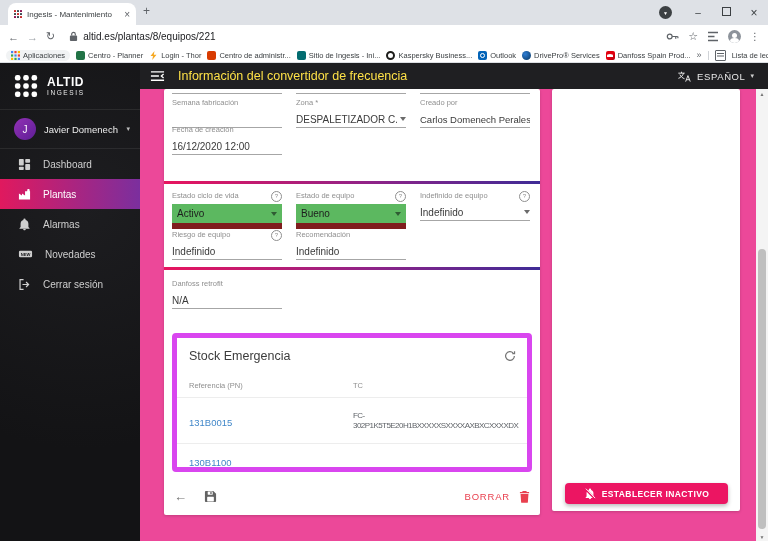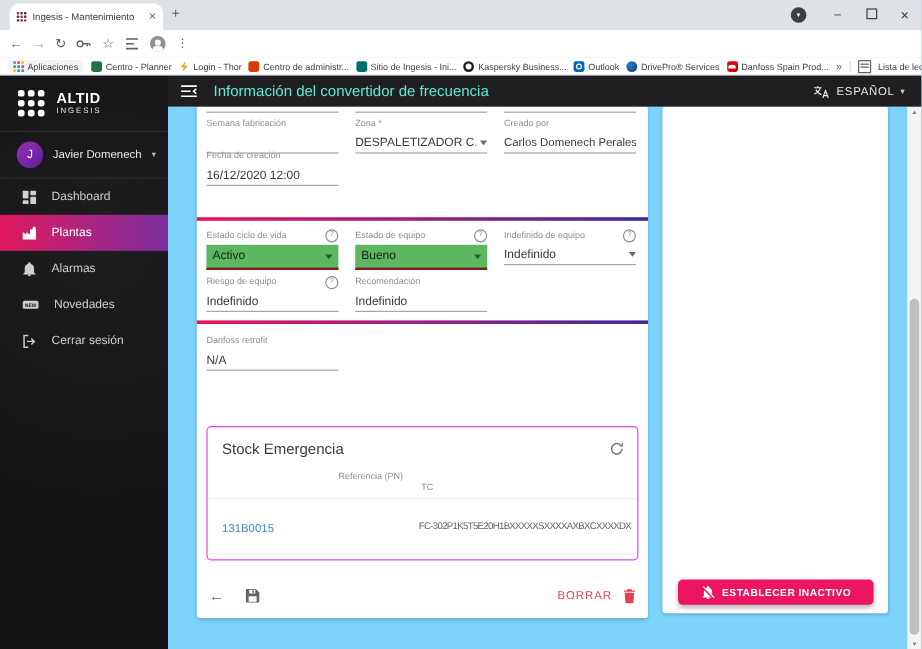--- a/index.html
+++ b/index.html
@@ -53,46 +53,46 @@
   .uavatar{width:22px;height:22px;border-radius:50%;background:linear-gradient(135deg,#9231b5,#5e1e96);color:#fff;font-size:10px;display:flex;align-items:center;justify-content:center;flex:none;}
   .uname{font-size:9.5px;color:#ececec;flex:1;white-space:nowrap;overflow:hidden;}
   .ucaret{font-size:7px;color:#bdbdbd;}
   .menu{display:flex;flex-direction:column;}
   .mitem{height:30px;display:flex;align-items:center;padding-left:18px;gap:12px;color:#cfcfcf;font-size:10px;}
   .mitem svg{flex:none;color:#cfcfcf;}
   .mitem.active{background:linear-gradient(90deg,#e0195e,#7b2f9e);color:#fff;}
   .mitem.active svg{color:#fff;}
   .main{flex:1;display:flex;flex-direction:column;min-width:0;}
   .appheader{height:26px;background:#1f1f22;display:flex;align-items:center;padding:0 14px 0 10px;gap:13px;flex:none;}
-  .apptitle{font-size:12.5px;font-weight:500;color:#5eead4;white-space:nowrap;}
+  .apptitle{font-size:12.5px;font-weight:500;color:#fde047;white-space:nowrap;}
   .hdr-right{margin-left:auto;display:flex;align-items:center;gap:5px;}
   .lang{font-size:9.5px;color:#e8e8e8;letter-spacing:.6px;}
   .hcaret{font-size:7px;color:#cfcfcf;}
-  .content{flex:1;background:#7dd3fc;position:relative;overflow:hidden;text-decoration:underline;}
+  .content{flex:1;background:#ec4899;position:relative;overflow:hidden;text-decoration:underline;}
   .card{position:absolute;background:#fff;box-shadow:0 1px 3px rgba(0,0,0,.18);border-radius:2px;}
   .leftcard{left:24px;top:0;width:376px;height:426px;}
   .rightcard{left:412px;top:0;width:188px;height:422px;}
   
   .sec{position:absolute;left:8px;right:8px;}
   .cols3{display:grid;grid-template-columns:110px 110px 110px;column-gap:14px;}
   .cutline{height:2px;border-bottom:1px solid #a6a6a6;}
   .flabel{font-size:7.5px;color:#8f8f8f;height:10px;line-height:10px;display:flex;justify-content:space-between;align-items:center;white-space:nowrap;}
   .fval{margin-top:3px;height:16px;line-height:15px;font-size:10px;color:#3a3a3a;border-bottom:1px solid #a6a6a6;white-space:nowrap;overflow:hidden;display:flex;align-items:center;}
   .fval .vtext{flex:1;overflow:hidden;}
   .tri{width:0;height:0;border-left:3.5px solid transparent;border-right:3.5px solid transparent;border-top:4px solid #6b6b6b;flex:none;margin-left:3px;}
-  .fval.green{background:#5cb860;border-bottom:2px solid #7f1d1d;padding:0 5px;height:19px;color:#1d1d1d;}
+  .fval.green{background:#5cb860;border-bottom:6px solid #7f1d1d;padding:0 5px;height:19px;color:#1d1d1d;}
   .fval.green .tri{border-top-color:#2f5c33;}
   .qicon{width:9px;height:9px;border:1px solid #8f8f8f;border-radius:50%;color:#8f8f8f;font-size:6px;line-height:9px;text-align:center;flex:none;}
   .gdiv{height:3px;background:linear-gradient(90deg,#e8145e,#8f2388 55%,#3f2b96);}
   
-  .stock{position:absolute;left:8px;right:8px;top:266px;height:112px;border:1px solid #d946ef;border-radius:4px;box-sizing:border-box;overflow:hidden;}
+  .stock{position:absolute;left:8px;right:8px;top:244px;height:139px;border:5px solid #d946ef;border-radius:4px;box-sizing:border-box;overflow:hidden;}
   .stock-title-row{height:36px;display:flex;align-items:center;padding:0 10px 0 12px;}
   .stock-title{font-size:12.5px;color:#3c3c3c;flex:1;}
   .srow{display:flex;align-items:center;border-top:1px solid #ededed;}
-  .srow.hdr{height:23px;border-top:none;flex-direction:column;}
+  .srow.hdr{height:23px;border-top:none;}
   .c1{width:164px;padding-left:12px;box-sizing:border-box;flex:none;}
   .c2{flex:1;padding-left:12px;padding-right:4px;box-sizing:border-box;min-width:0;}
   .colhdr{font-size:7.5px;color:#8f8f8f;}
   .srow.r1{height:45px;}
   .srow.r2{height:34px;}
   .reflink{font-size:9.5px;color:#4187c9;}
   .tcval{font-size:8px;color:#5f6368;letter-spacing:-0.55px;line-height:10px;overflow-wrap:break-word;white-space:normal;}
   
   .actrow{position:absolute;left:10px;right:10px;top:396px;height:22px;display:flex;align-items:center;}
   .backarrow{font-size:13px;color:#6f6f6f;}
@@ -134,20 +134,27 @@
       <span class="wb">–</span>
       <span class="wb"><span class="maxbox"></span></span>
       <span class="wb" style="font-size:12px;">×</span>
     </div>
   </div>
 
   <div class="addrbar">
     <span class="navg">←</span>
     <span class="navg fwd">→</span>
     <span class="navg">↻</span>
+    <span class="urlwrap">
+      <svg width="9" height="11" viewBox="0 0 10 12">
+          <rect x="1" y="5" width="8" height="6" rx="1" fill="#5f6368"></rect>
+          <path d="M3 5V3.5a2 2 0 0 1 4 0V5" fill="none" stroke="#5f6368" stroke-width="1.3"></path>
+        </svg>
+      <span class="url">altid.es/plantas/8/equipos/221</span>
+    </span>
     <span class="tool-icons">
       <svg width="13" height="13" viewBox="0 0 14 14">
           <circle cx="4" cy="7" r="2.6" fill="none" stroke="#5f6368" stroke-width="1.3"></circle>
           <path d="M6.6 7h6M10.5 7v2.4M12.8 7v1.8" stroke="#5f6368" stroke-width="1.3" fill="none"></path>
         </svg>
       <span style="font-size:11px;color:#5f6368;">☆</span>
       <svg width="12" height="11" viewBox="0 0 12 11">
           <path d="M1 1.5h10M1 5.5h6.5M1 9.5h10" stroke="#5f6368" stroke-width="1.3" fill="none"></path>
         </svg>
       <span class="avatar-sm"></span>

